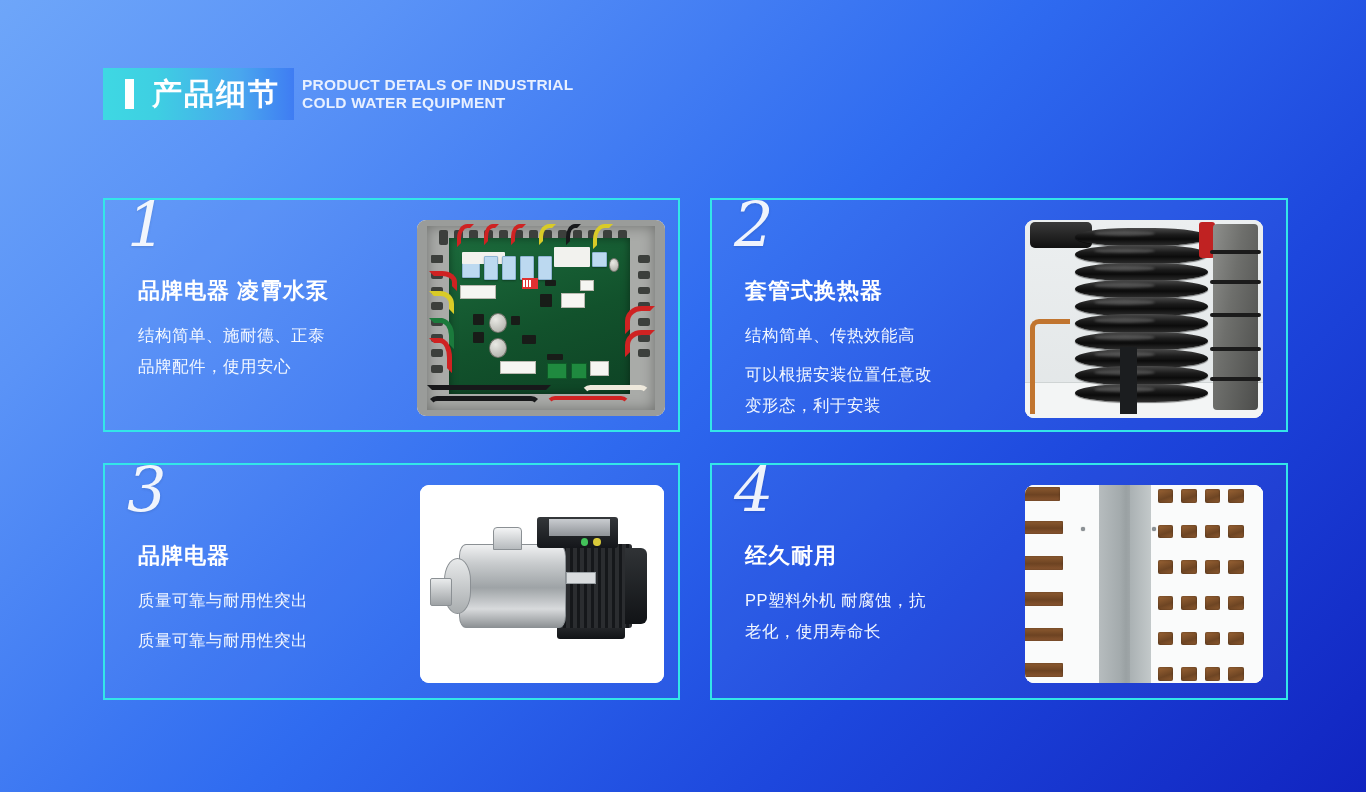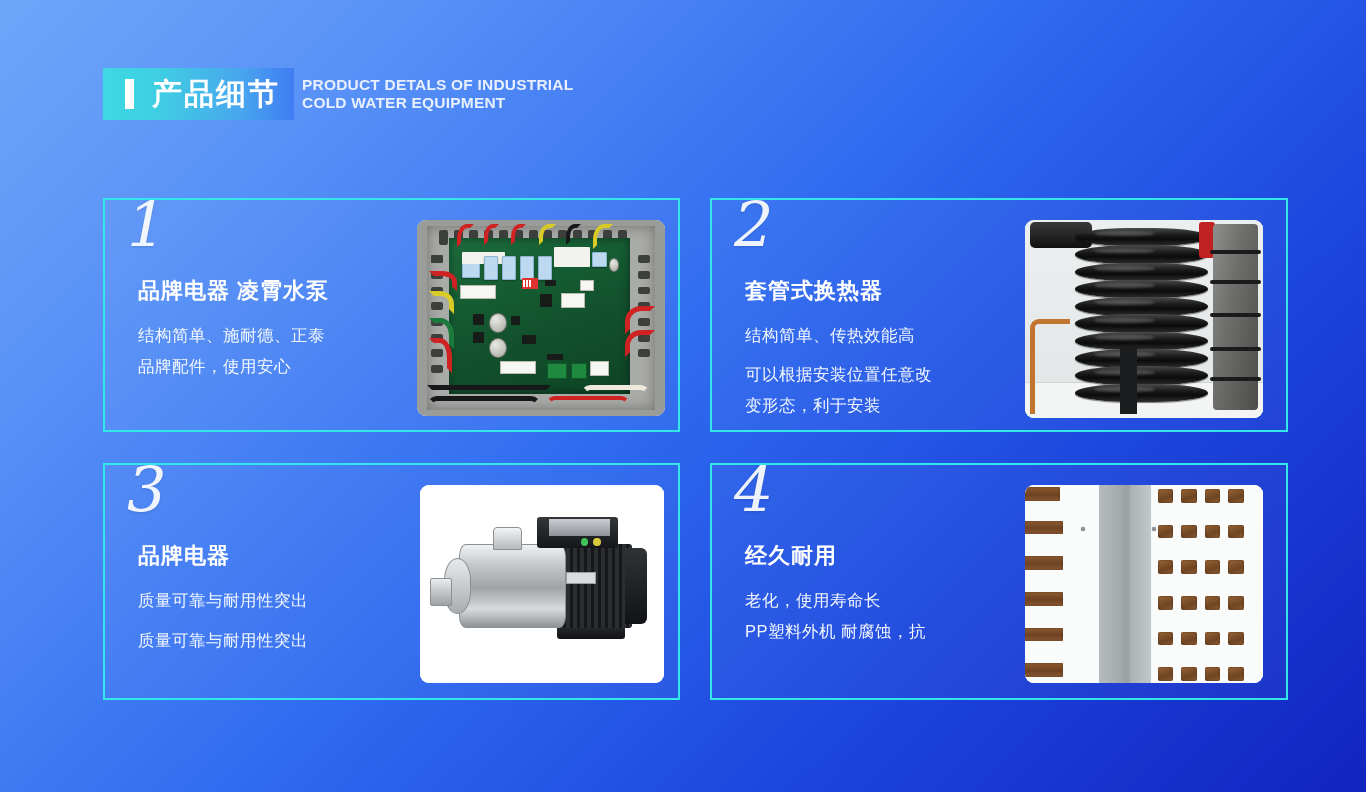--- a/index.html
+++ b/index.html
@@ -311,22 +311,22 @@
       <div class="pump-nameplate"></div>
     </div>
   </div>
 </div>
 
 <div class="card" id="card4">
   <div class="card-num">4</div>
   <div class="card-text">
     <div class="card-title">经久耐用</div>
     <div class="card-desc">
+      <div>PP塑料外机 耐腐蚀，抗</div>
       <div>老化，使用寿命长</div>
-      <div>PP塑料外机 耐腐蚀，抗</div>
     </div>
   </div>
 
   <div class="card-photo" id="photo4">
     <div class="cas">
       <div class="cas-left">
         <div class="slot" style="left:-4%;top:1%;width:52%;height:7%"></div>
         <div class="slot" style="left:-4%;top:18%;width:56%;height:7%"></div>
         <div class="slot" style="left:-4%;top:36%;width:56%;height:7%"></div>
         <div class="slot" style="left:-4%;top:54%;width:56%;height:7%"></div>

